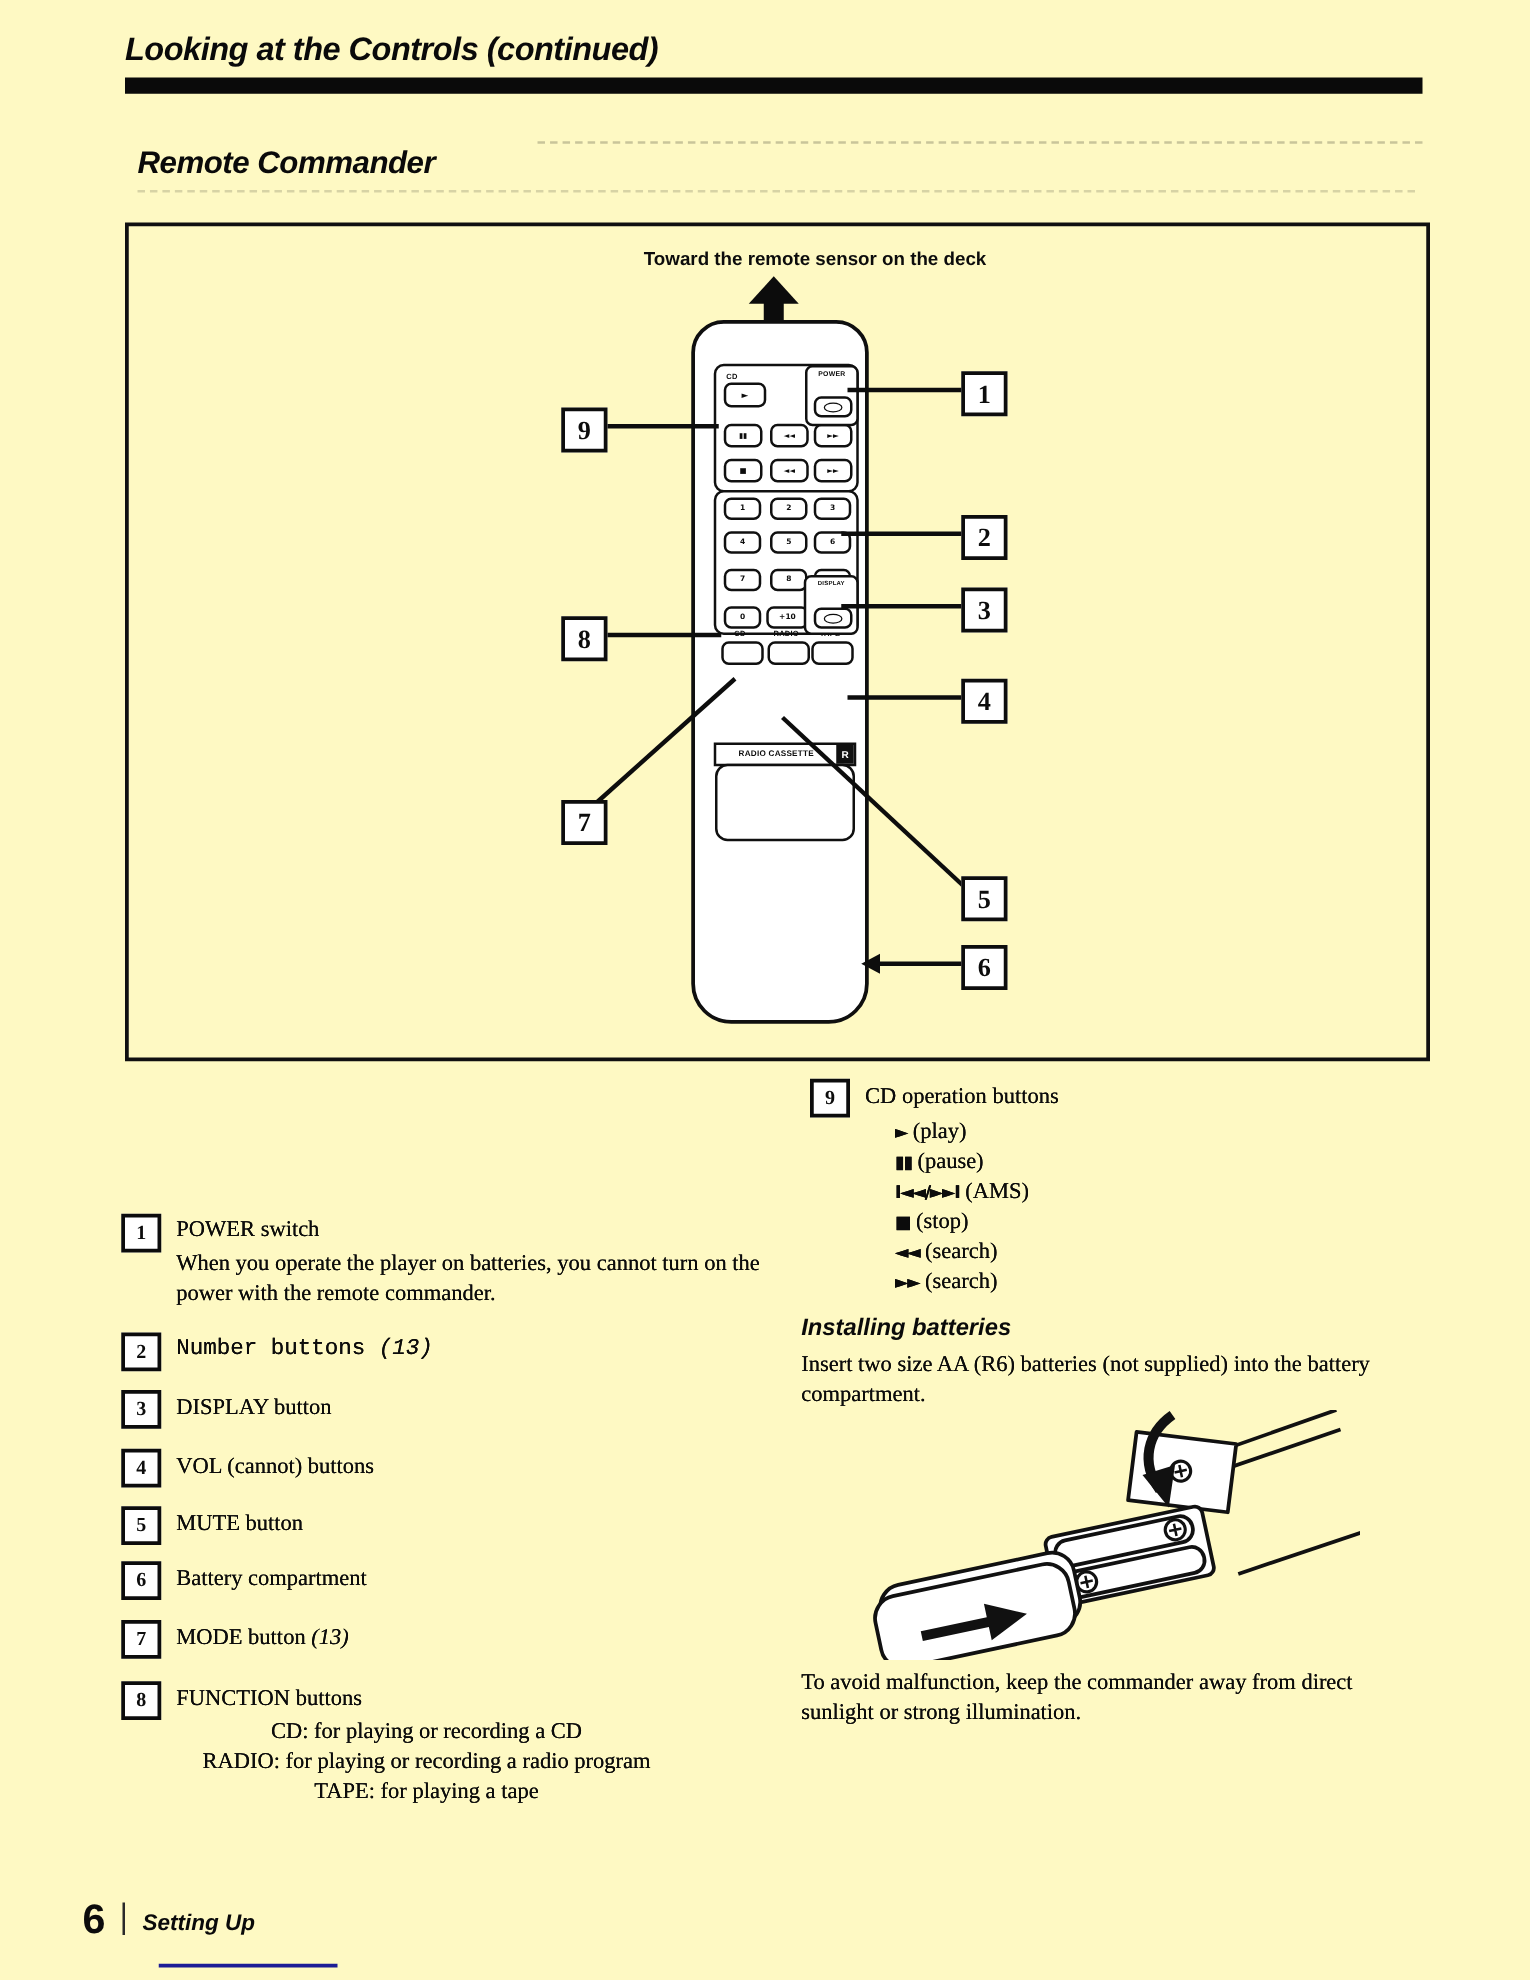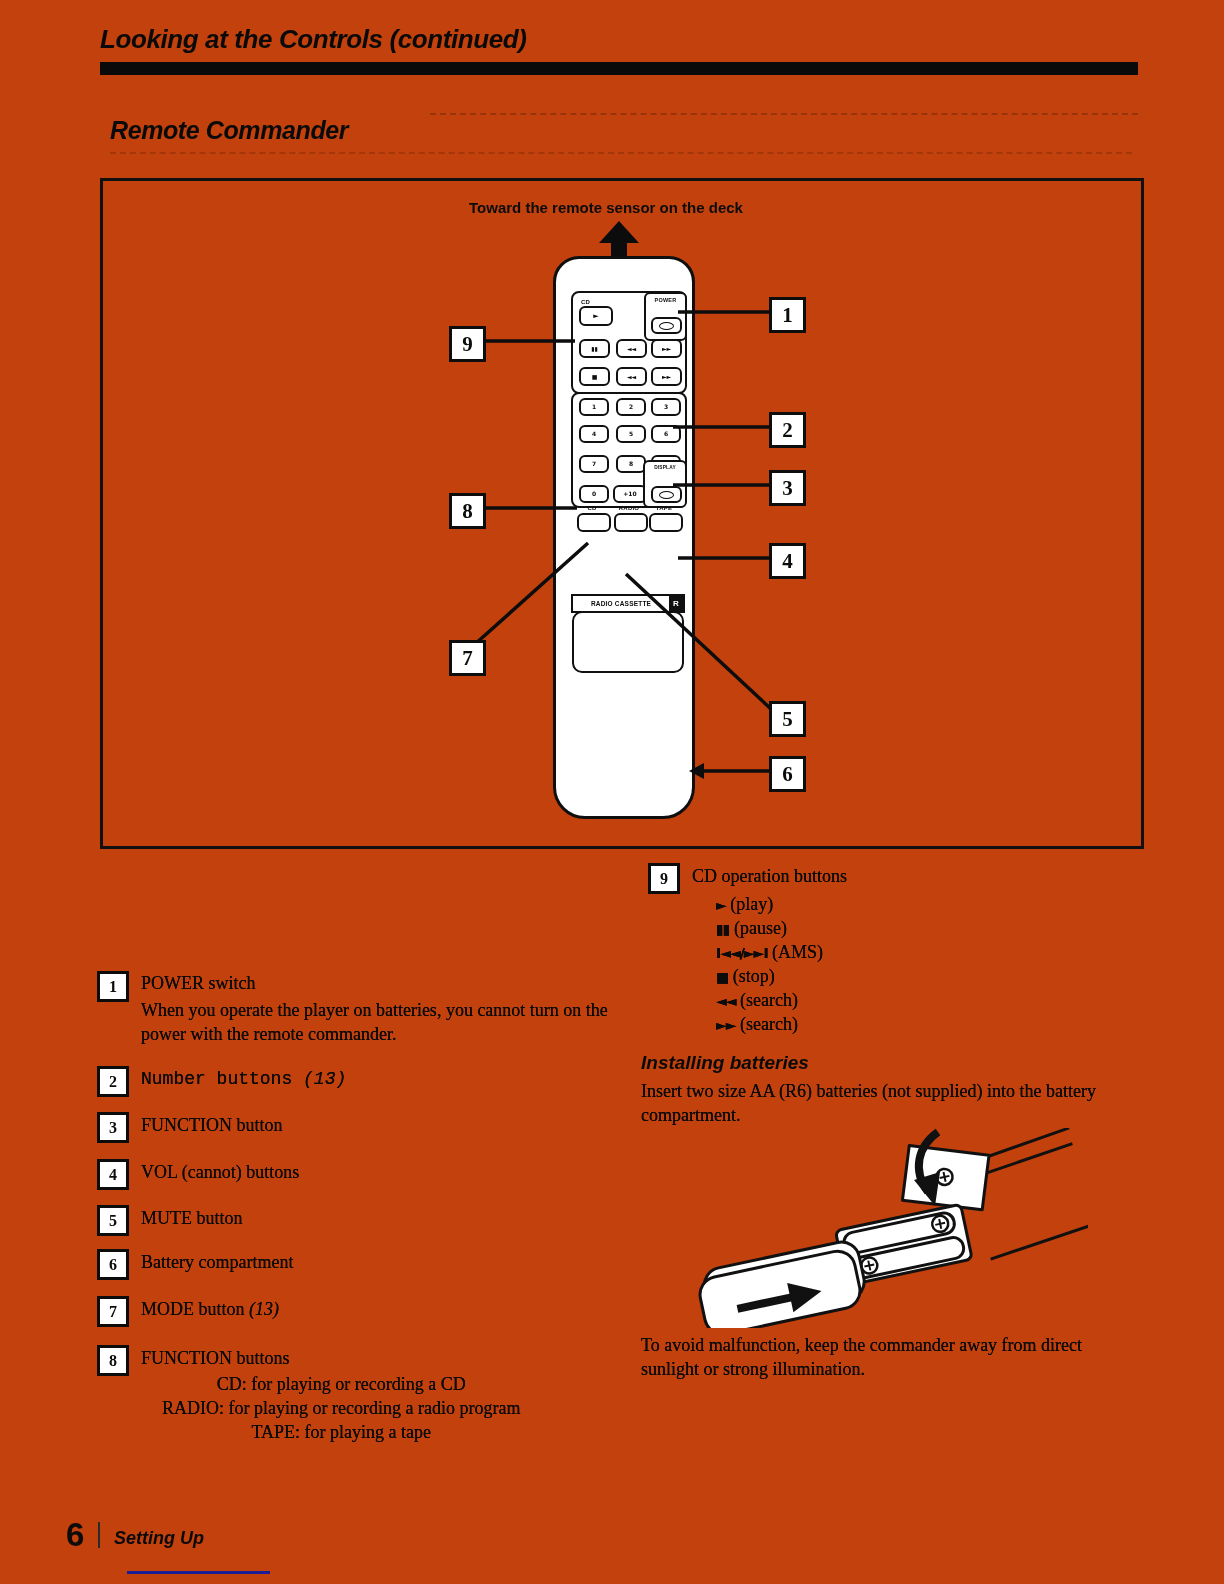--- a/index.html
+++ b/index.html
@@ -1,16 +1,16 @@
 <!DOCTYPE html>
 <html><head>
 <meta charset="utf-8">
 <style>
   html,body{margin:0;padding:0;background:#e8e8e8;}
-  #page{position:relative;width:1224px;height:1584px;background:#c2410c;overflow:hidden;
+  #page{position:relative;width:1224px;height:1584px;background:#fef9c3;overflow:hidden;
         font-family:"Liberation Serif",serif;color:#0c0c0c;}
   .abs{position:absolute;}
   .sans{font-family:"Liberation Sans",sans-serif;}
   .serif{font-family:"Liberation Serif",serif;text-shadow:0 0 .3px #000;}
   .hdr{font-family:"Liberation Sans",sans-serif;font-weight:bold;font-style:italic;color:#0a0a0a;}
   .noise{border-top:2px dashed rgba(0,0,0,.38);height:0;}
   
   #dframe{position:absolute;left:100px;top:178px;width:1038px;height:665px;border:3px solid #101010;}
   .co-box{position:absolute;width:31px;height:30px;border:3px solid #0d0d0d;background:#fff;
           display:flex;align-items:center;justify-content:center;
@@ -43,21 +43,21 @@
 
   <div class="abs hdr" style="left:100px;top:24px;font-size:26px;letter-spacing:-.4px;">Looking at the Controls (continued)</div>
   <div class="abs" style="left:100px;top:62px;width:1038px;height:13px;background:#0a0a0a;"></div>
 
   <div class="abs noise" style="left:430px;top:113px;width:708px;opacity:.55;"></div>
   <div class="abs hdr" style="left:110px;top:116px;font-size:25px;letter-spacing:-.4px;">Remote Commander</div>
   <div class="abs noise" style="left:110px;top:152px;width:1022px;opacity:.4;"></div>
 
   <div id="dframe">
 
-    <div class="abs sans" style="left:366px;top:18px;width:320px;text-align:left;font-weight:bold;font-size:15px;">Toward the remote sensor on the deck</div>
+    <div class="abs sans" style="left:366px;top:18px;width:320px;text-align:right;font-weight:bold;font-size:15px;">Toward the remote sensor on the deck</div>
 
     <div class="abs" style="left:496px;top:40px;width:0;height:0;border-left:20px solid transparent;border-right:20px solid transparent;border-bottom:22px solid #0c0c0c;"></div>
     <div class="abs" style="left:508px;top:61px;width:16px;height:14px;background:#0c0c0c;"></div>
 
     <div id="remote">
 
       <div class="panel" style="left:15px;top:32px;width:112px;height:99px;">
         <span class="tlabel" style="left:8px;top:6px;">CD</span>
         <div class="btn" style="left:6px;top:13px;width:30px;height:16px;font-size:7px;">
             <span>►</span>
@@ -174,21 +174,21 @@
 
 
   <div class="badge" style="left:97px;top:971px;">1</div>
   <div class="ittl serif" style="left:141px;top:973px;">POWER switch</div>
   <div class="abs serif body18" style="left:141px;top:999px;width:470px;">When you operate the player on batteries, you cannot turn on the power with the remote commander.</div>
 
   <div class="badge" style="left:97px;top:1066px;">2</div>
   <div class="ittl serif" style="left:141px;top:1069px;font-family:Liberation Mono, monospace;"><span>Number buttons</span> <span style="font-style:italic;">(13)</span></div>
 
   <div class="badge" style="left:97px;top:1112px;">3</div>
-  <div class="ittl serif" style="left:141px;top:1115px;">FUNCTION button</div>
+  <div class="ittl serif" style="left:141px;top:1115px;">DISPLAY button</div>
 
   <div class="badge" style="left:97px;top:1159px;">4</div>
   <div class="ittl serif" style="left:141px;top:1162px;">VOL (cannot) buttons</div>
 
   <div class="badge" style="left:97px;top:1205px;">5</div>
   <div class="ittl serif" style="left:141px;top:1208px;">MUTE button</div>
 
   <div class="badge" style="left:97px;top:1249px;">6</div>
   <div class="ittl serif" style="left:141px;top:1252px;">Battery compartment</div>
 

